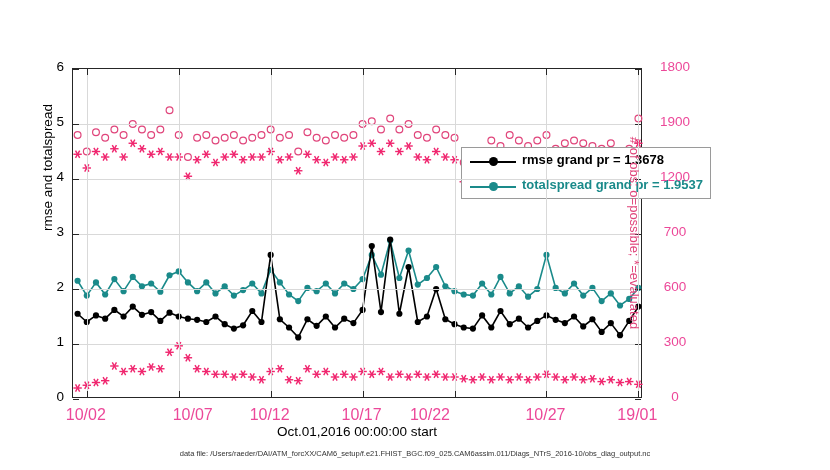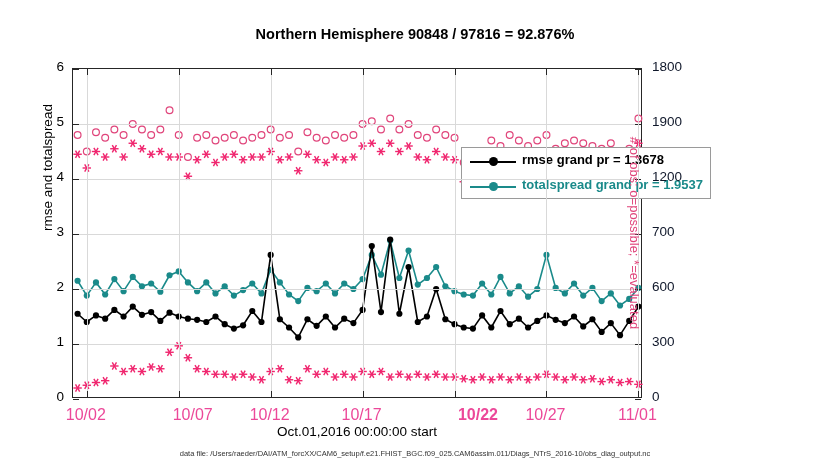--- a/index.html
+++ b/index.html
@@ -14,21 +14,21 @@
   .plot{position:absolute;left:72px;top:68px;width:570px;height:330px;border:1px solid #262626;box-sizing:border-box;background:#fff;}
   .gridv{position:absolute;top:0;bottom:0;width:1px;background:#d9d9d9;}
   .gridh{position:absolute;left:0;right:0;height:1px;background:#d9d9d9;}
 
   .tickL{position:absolute;left:0;width:6px;height:1px;background:#262626;}
   .tickR{position:absolute;right:0;width:6px;height:1px;background:#262626;}
   .tickB{position:absolute;bottom:0;width:1px;height:6px;background:#262626;}
   .tickT{position:absolute;top:0;width:1px;height:6px;background:#262626;}
 
   .ylabL{position:absolute;text-align:right;font-size:13.5px;color:#000;}
-  .ylabR{position:absolute;text-align:left;font-size:13.5px;color:#0f172a;}
+  .ylabR{position:absolute;text-align:center;font-size:13.5px;color:#ec4899;}
   .xlab{position:absolute;text-align:center;font-size:16px;color:#ec4899;}
 
   #ytitleL{position:absolute;left:-118px;top:160px;width:330px;text-align:center;font-size:13.5px;color:#000;transform:rotate(-90deg);transform-origin:center center;}
   #ytitleR{position:absolute;left:643px;top:68px;width:330px;height:18px;line-height:18px;text-align:center;font-size:13px;color:#e0457b;
            transform:rotate(90deg);transform-origin:0 0;}
   #xtitle{position:absolute;left:72px;top:424px;width:570px;text-align:center;font-size:13.5px;color:#000;}
   #datafile{position:absolute;left:0;top:449px;width:830px;text-align:center;font-size:7.5px;color:#333;}
 
   .legend{position:absolute;left:388px;top:78px;width:250px;height:52px;background:#fff;border:1px solid #9a9a9a;box-sizing:border-box;}
   .legrow{position:absolute;left:0;width:250px;height:26px;}
@@ -38,21 +38,20 @@
   .lg-black{color:#000;}
   .lg-teal{color:#1a8a8a;}
 
   svg.overlay{position:absolute;left:0;top:0;width:570px;height:330px;overflow:visible;}
 </style>
 </head>
 <body>
 
 <div id="root">
 
-  <div class="title" id="title1">Northern Hemisphere 90848 / 97816 = 92.876%</div>
 
   <div class="plot" id="plot">
     <svg class="overlay" id="svgplot" viewBox="0 0 570 330" preserveAspectRatio="none">
         <circle cx="4.596774193548387" cy="66" r="3.4" fill="none" stroke="#e0457b" stroke-width="1.2"></circle>
         <circle cx="13.79032258064516" cy="82.5" r="3.4" fill="none" stroke="#e0457b" stroke-width="1.2"></circle>
         <circle cx="22.983870967741936" cy="63.25" r="3.4" fill="none" stroke="#e0457b" stroke-width="1.2"></circle>
         <circle cx="32.17741935483871" cy="68.75" r="3.4" fill="none" stroke="#e0457b" stroke-width="1.2"></circle>
         <circle cx="41.37096774193549" cy="60.5" r="3.4" fill="none" stroke="#e0457b" stroke-width="1.2"></circle>
         <circle cx="50.56451612903226" cy="66" r="3.4" fill="none" stroke="#e0457b" stroke-width="1.2"></circle>
         <circle cx="59.75806451612903" cy="55" r="3.4" fill="none" stroke="#e0457b" stroke-width="1.2"></circle>
@@ -929,16 +928,16 @@
     <div class="ylabL" style="left: 32px; width: 32px; top: 169px;">4</div>
     <div class="ylabR" style="left: 652px; width: 46px; top: 169px;">1200</div>
     <div class="ylabL" style="left: 32px; width: 32px; top: 114px;">5</div>
     <div class="ylabR" style="left: 652px; width: 46px; top: 114px;">1900</div>
     <div class="ylabL" style="left: 32px; width: 32px; top: 59px;">6</div>
     <div class="ylabR" style="left: 652px; width: 46px; top: 59px;">1800</div>
     <div class="xlab" style="width: 70px; left: 50.7903px; top: 406px;">10/02</div>
     <div class="xlab" style="width: 70px; left: 142.726px; top: 406px; text-align: right;">10/07</div>
     <div class="xlab" style="width: 70px; left: 234.661px; top: 406px;">10/12</div>
     <div class="xlab" style="width: 70px; left: 326.597px; top: 406px;">10/17</div>
-    <div class="xlab" style="width: 70px; left: 443px; top: 406px; font-weight: bold;">10/22</div>
+    <div class="xlab" style="width: 70px; left: 395px; top: 406px;">10/22</div>
     <div class="xlab" style="width: 70px; left: 510.468px; top: 406px;">10/27</div>
-    <div class="xlab" style="width: 70px; left: 602.403px; top: 406px;">11/01</div>
+    <div class="xlab" style="width: 70px; left: 602.403px; top: 406px;">19/01</div>
   </div>
 
 </body></html>

